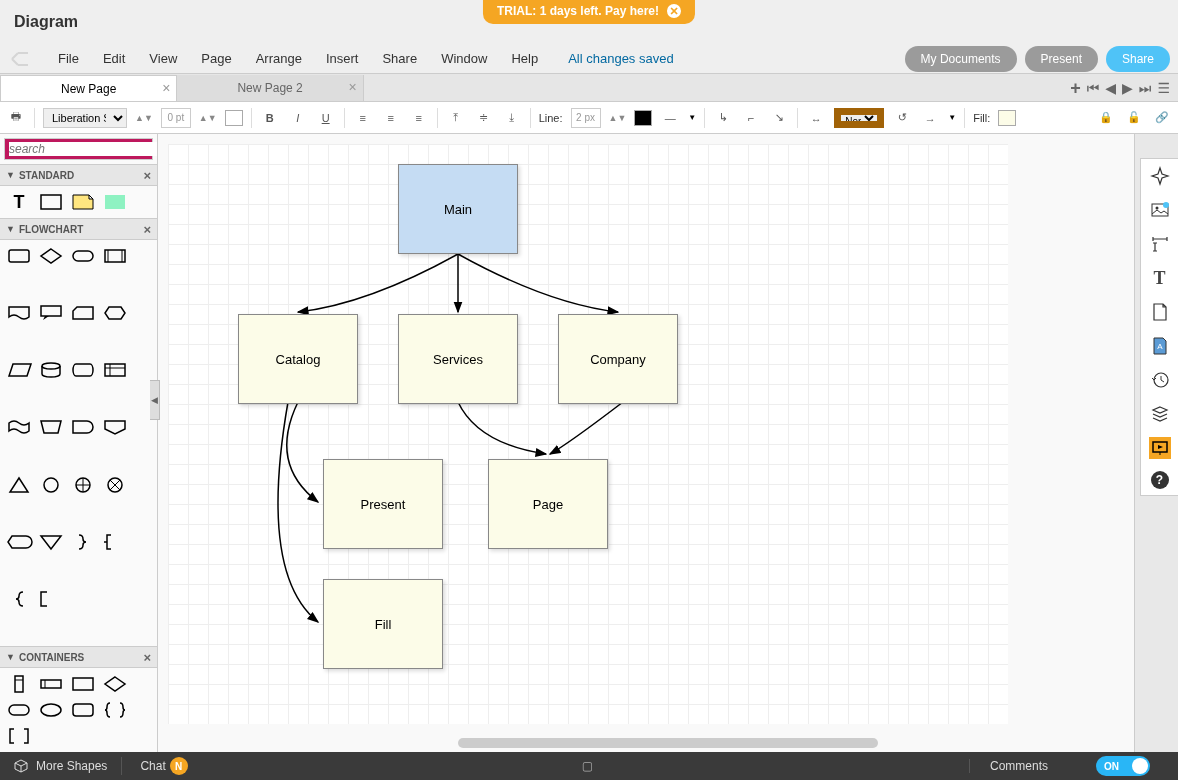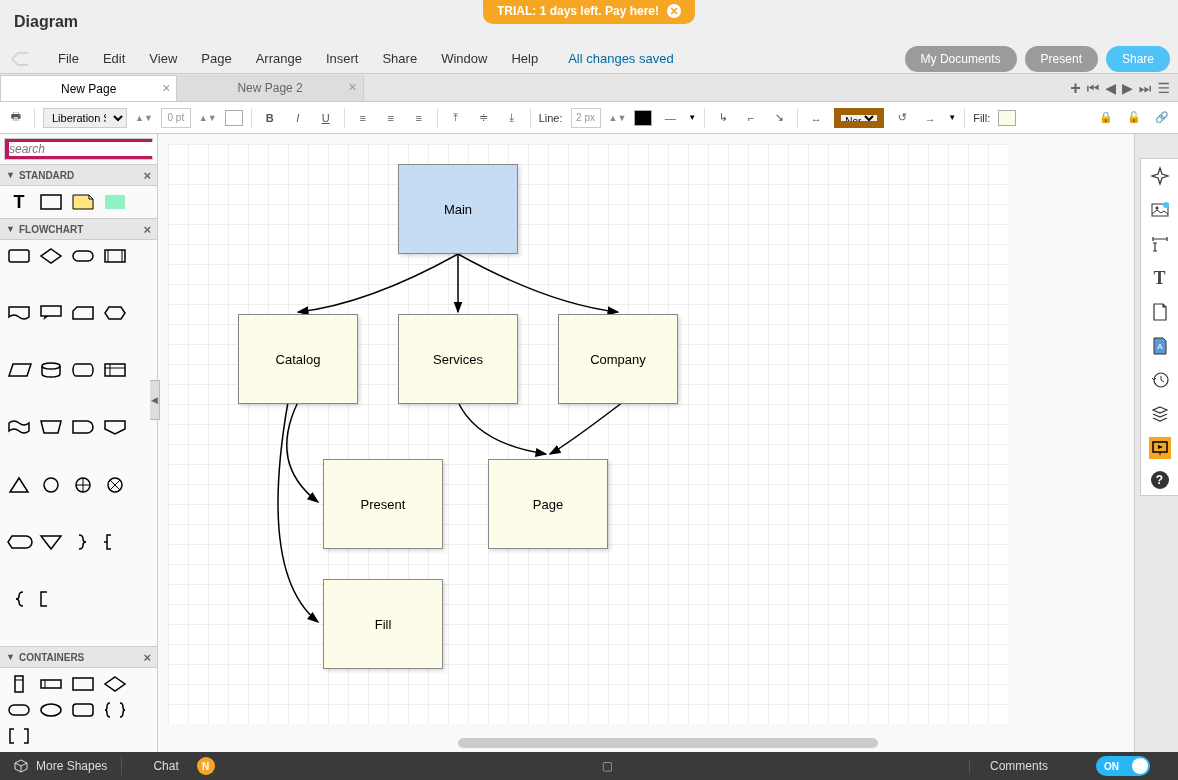--- a/index.html
+++ b/index.html
@@ -68,21 +68,21 @@
 .right-gutter { width: 44px; background: #e8e8e8; border-left: 1px solid #ccc; position: relative; }
 .right-tools { position: absolute; right: 0; top: 24px; width: 38px; background: #fff; border: 1px solid #ccc; border-right: none; display: flex; flex-direction: column; align-items: center; padding: 6px 0; gap: 12px; }
 .right-tools .tool { width: 22px; height: 22px; display: flex; align-items: center; justify-content: center; cursor: pointer; color: #444; }
 .right-tools .tool.highlight { background: #f5a623; }
 .right-tools .tool.help { background: #333; color: #fff; border-radius: 50%; width: 18px; height: 18px; font-size: 12px; font-weight: bold; }
 
 
 .bottom-bar { height: 28px; background: #3a3a3a; color: #ddd; display: flex; align-items: center; font-size: 12px; }
 .bottom-bar .more-shapes { display: flex; align-items: center; gap: 8px; padding: 0 14px; cursor: pointer; }
 .bottom-bar .cube { width: 14px; height: 14px; }
-.bottom-bar .chat { padding: 0 31px; display: flex; align-items: center; gap: 18px; border-left: 1px solid #555; text-align: center; }
+.bottom-bar .chat { padding: 0 18px; display: flex; align-items: center; gap: 4px; border-left: 1px solid #555; text-align: center; }
 .bottom-bar .avatar { width: 18px; height: 18px; border-radius: 50%; background: #f5a623; color: #fff; display: flex; align-items: center; justify-content: center; font-size: 10px; font-weight: bold; }
 .bottom-bar .max { margin-left: auto; margin-right: auto; color: #aaa; cursor: pointer; }
 .bottom-bar .comments { padding: 0 20px; border-left: 1px solid #555; }
 .bottom-bar .toggle { width: 54px; height: 20px; background: #29b6f6; border-radius: 10px; margin: 0 28px; position: relative; color: #fff; font-size: 10px; font-weight: bold; display: flex; align-items: center; padding-left: 8px; cursor: pointer; }
 .bottom-bar .toggle .knob { position: absolute; right: 2px; top: 2px; width: 16px; height: 16px; background: #fff; border-radius: 50%; }
 
 svg { overflow: visible; }
 .flowchart-panel { flex: 1; overflow: hidden; }
 </style>
 </head>

